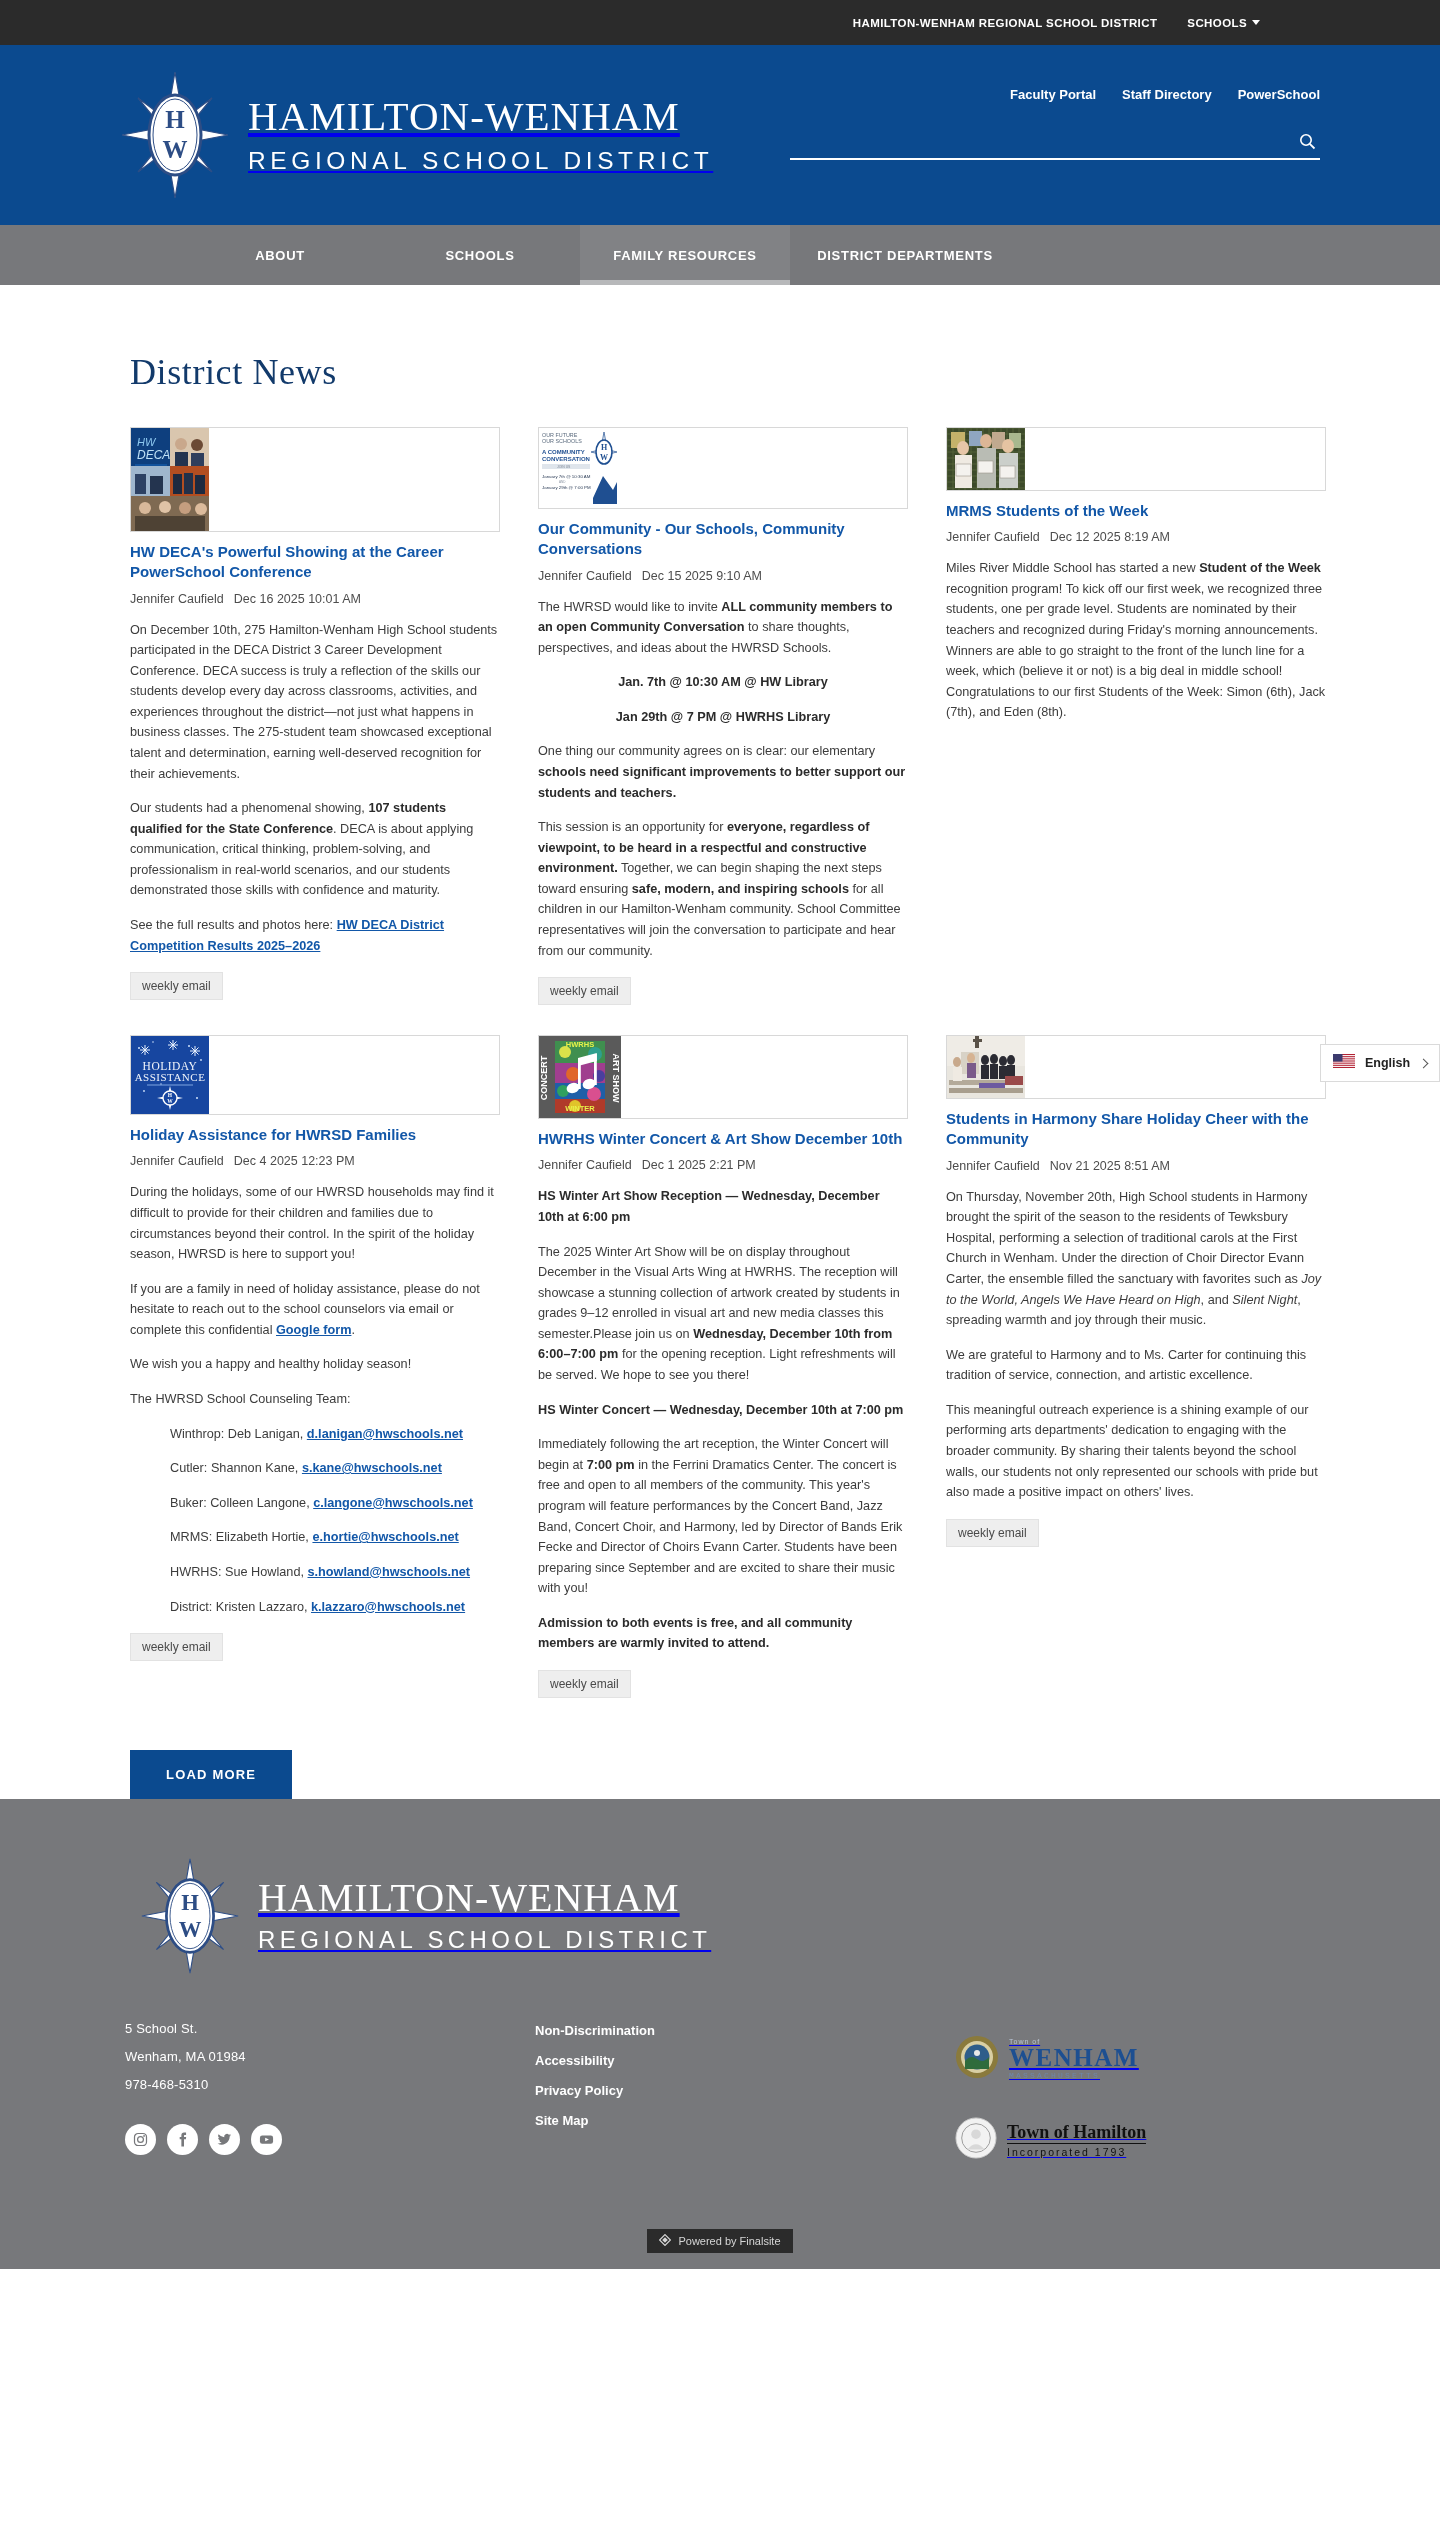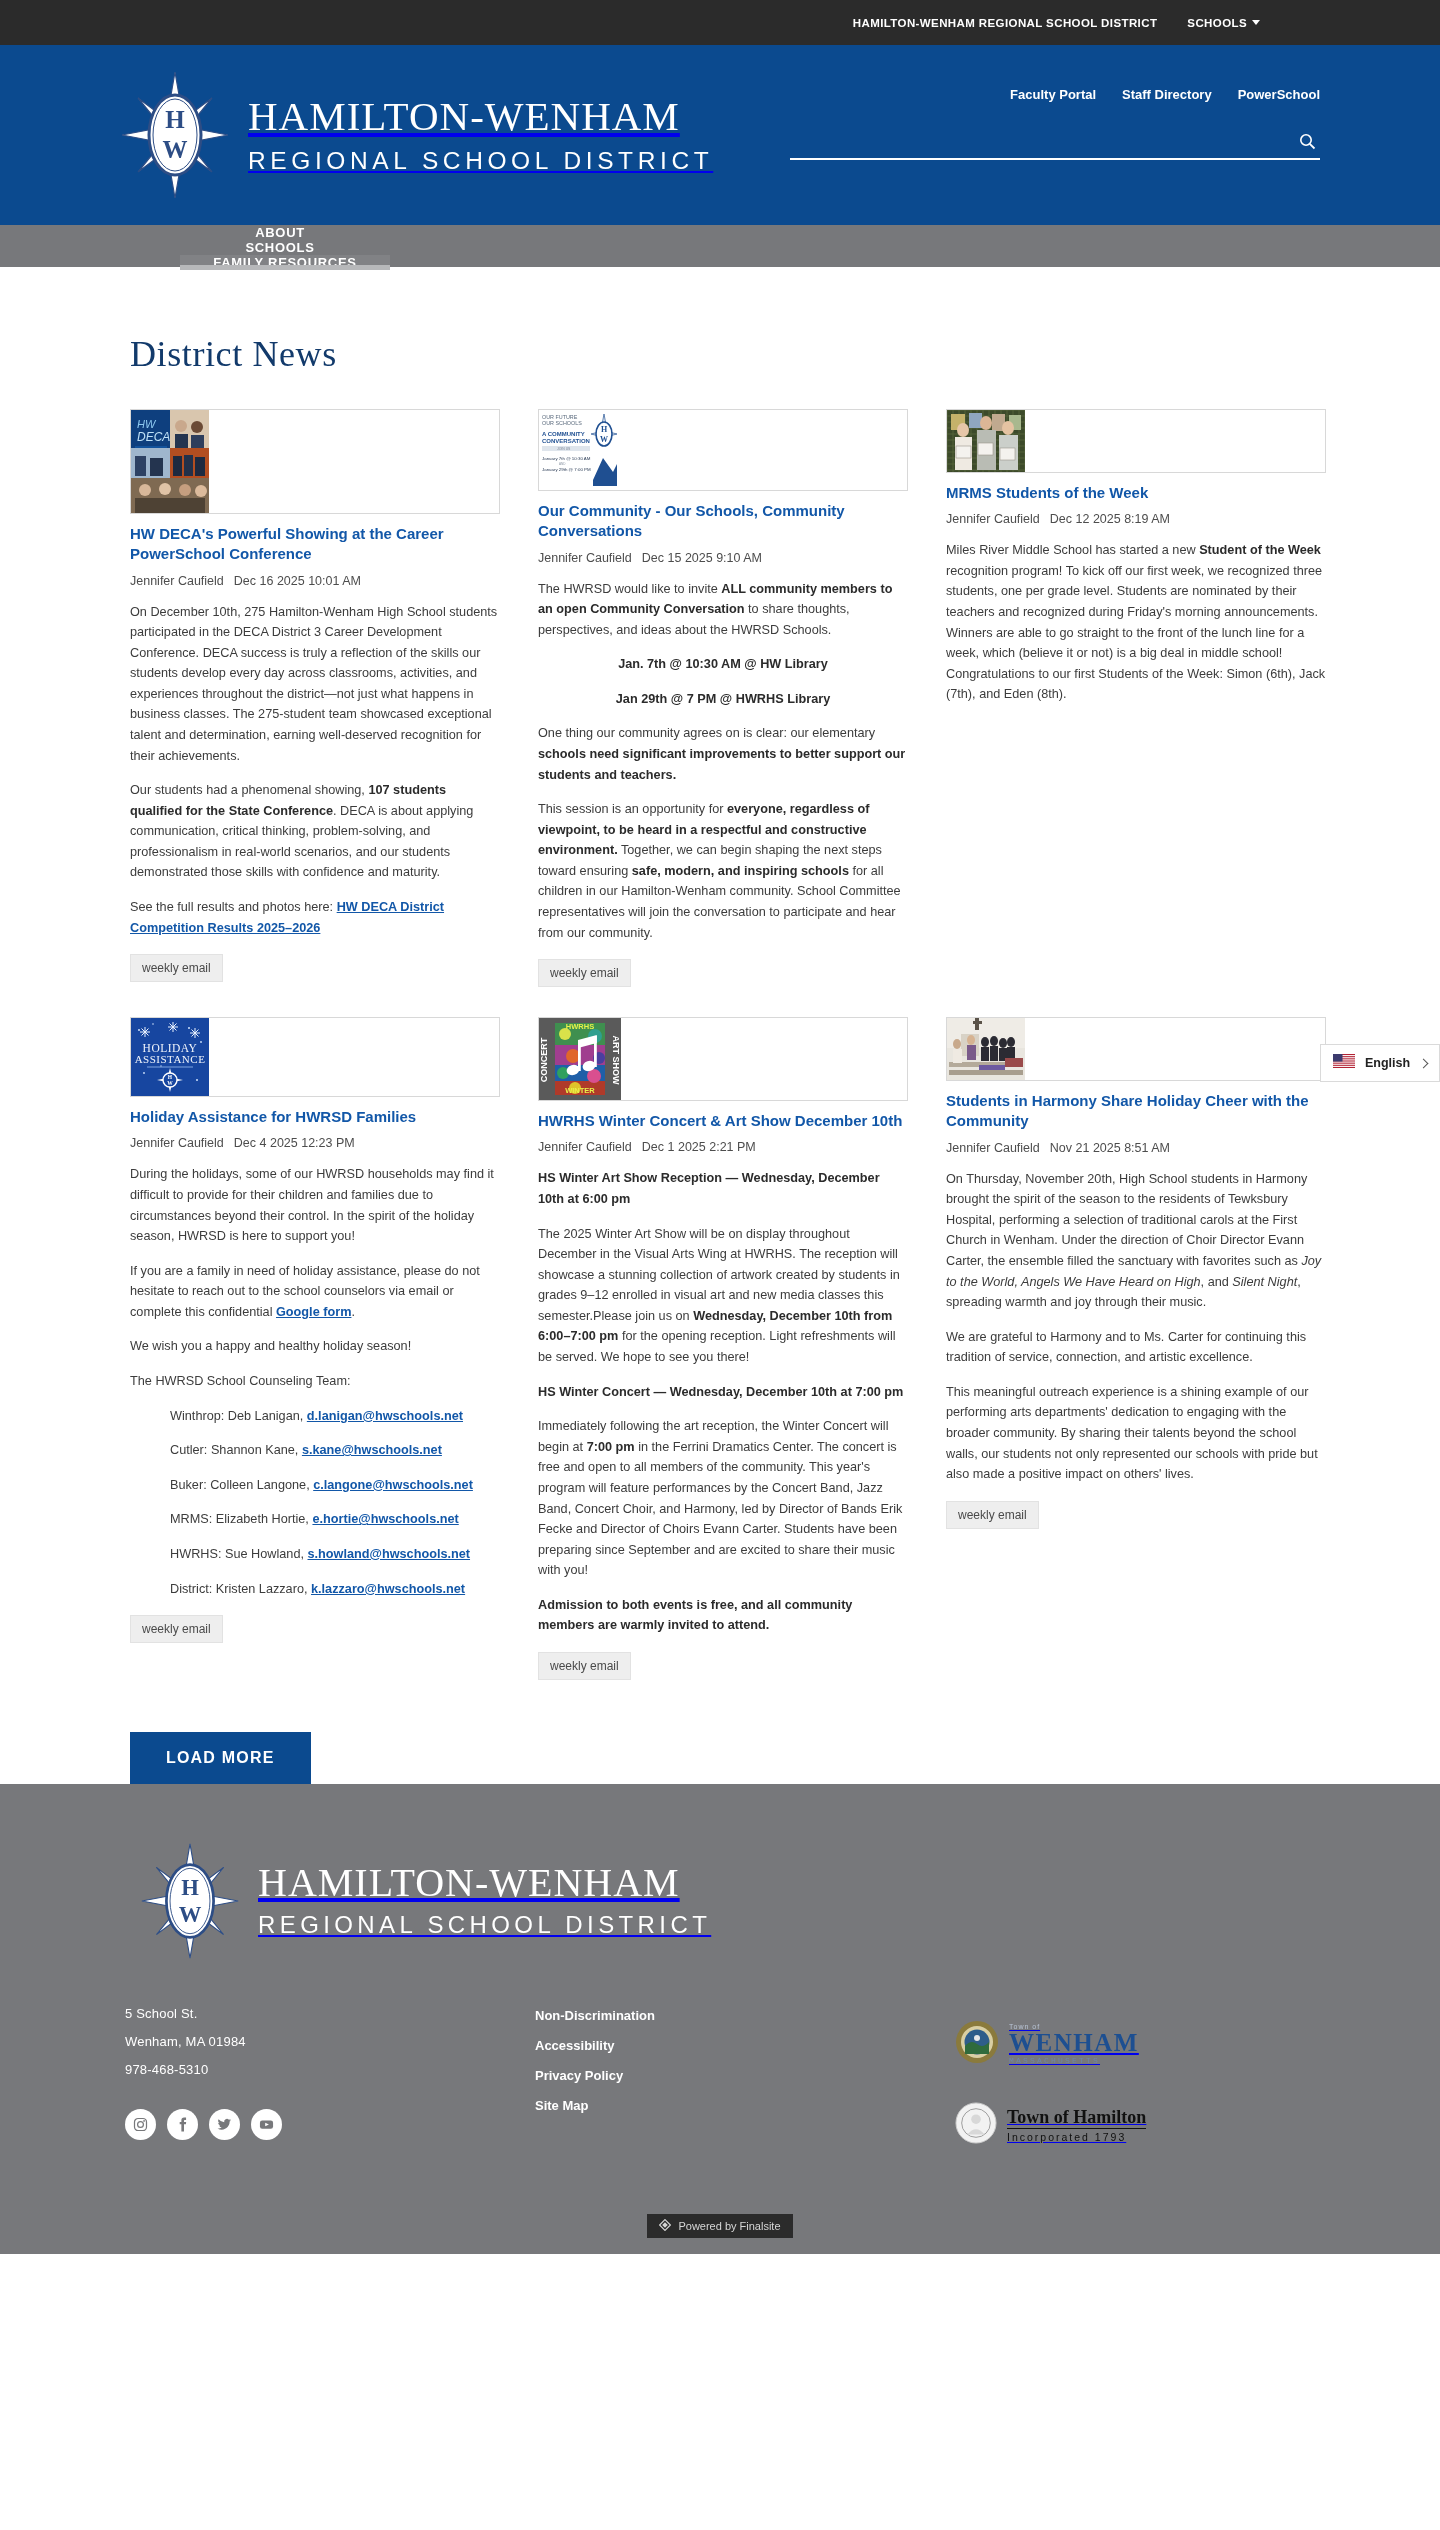--- a/index.html
+++ b/index.html
@@ -110,25 +110,24 @@
     background: transparent;
     border: none;
     cursor: pointer;
     padding: 0 4px;
     line-height: 0;
   }
 
   
   .mainnav {
     background: #77787b;
-    height: 42px;
+    height: 60px;
     display: flex;
     align-items: stretch;
     padding-left: 180px;
-    flex-direction: column;
   }
   .navitem {
     color: #ffffff;
     font-size: 13px;
     font-weight: 700;
     letter-spacing: .7px;
     text-transform: uppercase;
     text-decoration: none;
     display: flex;
     align-items: center;
@@ -216,21 +215,21 @@
     text-decoration: none;
     border: 1px solid #e2e2e2;
     margin-top: 2px;
   }
 
   .loadmore-wrap { margin: 22px 0 0 130px; }
   .loadmore {
     display: inline-block;
     background: #0b4a8f;
     color: #ffffff;
-    font-size: 16px;
+    font-size: 13px;
     font-weight: 700;
     letter-spacing: 1.2px;
     text-transform: uppercase;
     padding: 17px 36px;
     text-decoration: none;
     border: none;
     cursor: pointer;
     font-family: "Liberation Sans", sans-serif;
   }
 

